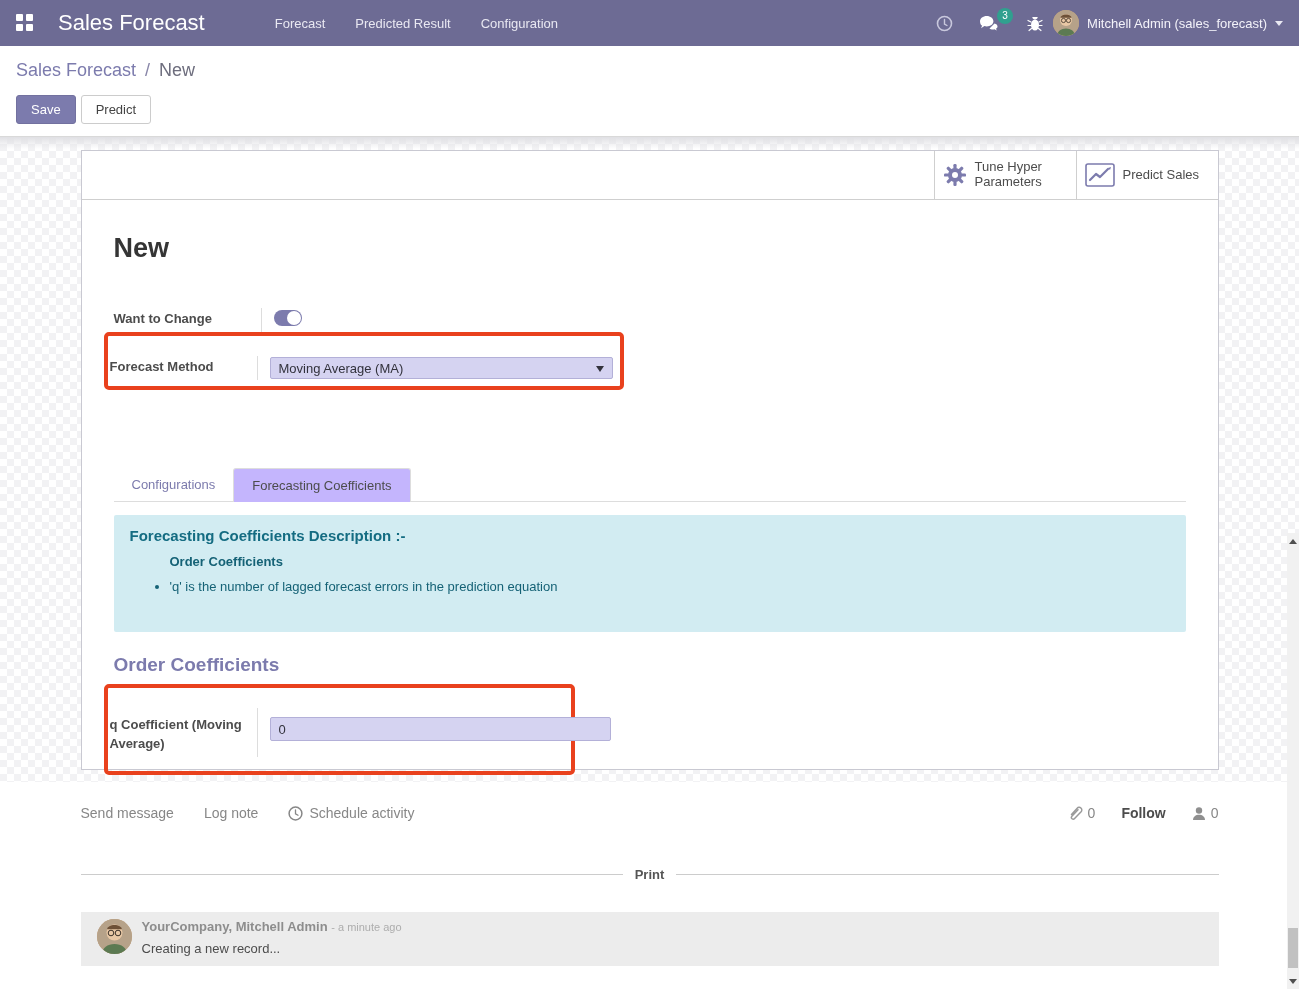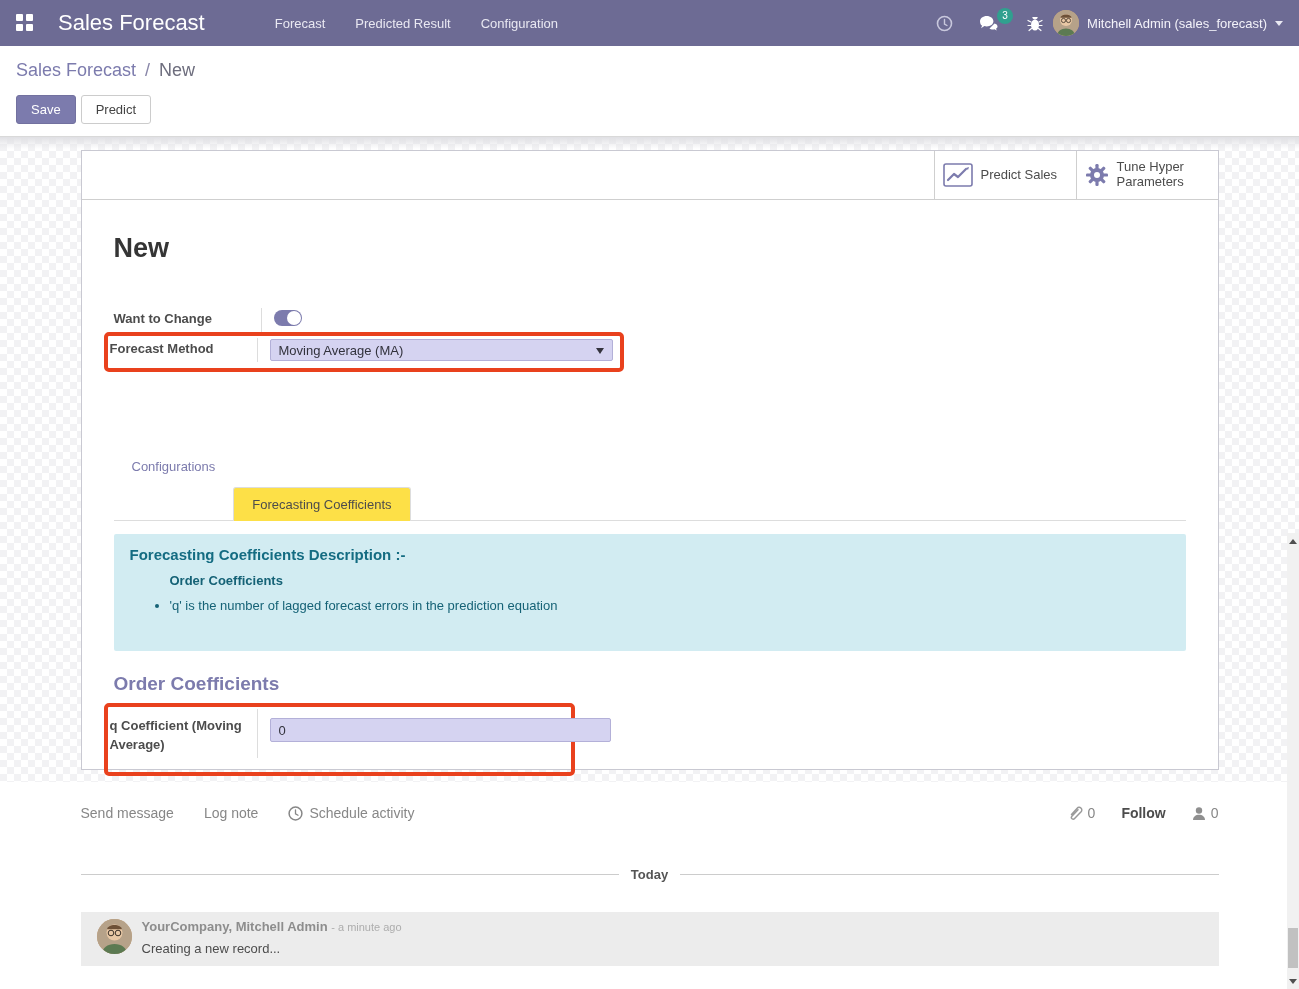--- a/index.html
+++ b/index.html
@@ -51,36 +51,36 @@
   .stat-btn svg { flex:none; }
 
   .sheet-inner { padding:0 32px; }
   .form-title { font-size:27px; font-weight:bold; color:#353535; margin-top:33px; }
 
   .form-table { margin-top:44px; }
   .form-row { display:flex; align-items:flex-start; }
   .lbl-cell { width:148px; border-right:1px solid #ddd; padding:2px 8px 4px 0; font-size:13px; font-weight:bold; color:#4c4c4c; line-height:1.4; flex:none; }
   .fld-cell { margin-left:12px; padding-top:1px; }
 
-  .hl { border:4px solid #e9411d; border-radius:5px; margin-left:-10px; padding:2px 0 6px 2px; width:520px; }
+  .hl { border:4px solid #e9411d; border-radius:5px; margin-left:-10px; padding:20px 0 6px 2px; width:520px; }
   .hl .lbl-cell { border-right:1px solid #ddd; }
 
   .toggle { width:28px; height:16px; background:#7c7bad; border-radius:8px; position:relative; cursor:pointer; margin-top:1px; }
   .toggle .knob { position:absolute; right:1px; top:1px; width:14px; height:14px; background:#fff; border-radius:50%; }
 
   .select-box { width:343px; height:22px; background:#d5d3f1; border:1px solid #b3b0d8; border-radius:2px; display:flex; align-items:center; padding:0 8px; font-size:13px; color:#32323c; cursor:pointer; position:relative; }
   .select-box .dd-arrow { position:absolute; right:8px; top:8px; width:0; height:0; border-left:4px solid transparent; border-right:4px solid transparent; border-top:6px solid #33333d; }
 
   .text-input { width:341px; height:24px; background:#d5d3f1; border:1px solid #b3b0d8; border-radius:2px; font-size:13px; color:#32323c; padding:0 8px; font-family:"Liberation Sans",sans-serif; }
 
   
   .tabs { margin-top:78px; border-bottom:1px solid #ddd; display:flex; }
   .tab { font-size:13px; padding:9px 18px; cursor:pointer; position:relative; }
   .tab.inactive { color:#7c7bad;text-align:center; }
-  .tab.active { color:#4c4c4c; background:#fde047; border:1px solid #ddd; border-bottom:none; border-radius:3px 3px 0 0; margin-bottom:-1px;margin-top:37px; }
+  .tab.active { color:#4c4c4c; background:#c4b5fd; border:1px solid #ddd; border-bottom:none; border-radius:3px 3px 0 0; margin-bottom:-1px; }
 
   
   .info-box { margin-top:13px; background:#d2ecf2; border-radius:2px; padding:12px 16px 38px; color:#156276; }
   .info-title { font-size:15px; font-weight:bold; color:#146c82; }
   .info-sub { font-size:13px; font-weight:bold; margin:10px 0 0 40px; }
   .info-list { margin:10px 0 0 28px; font-size:13px; }
   .info-list li { margin-left:12px; }
 
   .section-title { margin-top:22px; font-size:19px; font-weight:bold; color:#7c7bad; }
 
@@ -186,39 +186,39 @@
     <button class="btn btn-primary">Save</button>
     <button class="btn btn-default">Predict</button>
   </div>
 </div>
 
 <div class="content">
   <div class="sheet">
 
     <div class="button-box">
       <div class="stat-btn">
-        <svg width="30" height="24" viewBox="0 0 30 24">
-            <rect x="1" y="1" width="28" height="22" rx="2" fill="#fff" stroke="#7c7bad" stroke-width="1.6"></rect>
-            <path d="M5 17 l6-6 4 3 8-8" fill="none" stroke="#7c7bad" stroke-width="2.2" stroke-linecap="round" stroke-linejoin="round"></path>
-            <path d="M23 5 l3 -1 -1 3 z" fill="#7c7bad"></path>
-          </svg>
-        <span>Predict Sales</span>
-      </div>
-      <div class="stat-btn">
         <svg width="24" height="24" viewBox="0 0 24 24">
             <g fill="#7c7bad">
               <rect x="10.4" y="1" width="3.2" height="22" rx="1.2"></rect>
               <rect x="10.4" y="1" width="3.2" height="22" rx="1.2" transform="rotate(45 12 12)"></rect>
               <rect x="10.4" y="1" width="3.2" height="22" rx="1.2" transform="rotate(90 12 12)"></rect>
               <rect x="10.4" y="1" width="3.2" height="22" rx="1.2" transform="rotate(135 12 12)"></rect>
               <circle cx="12" cy="12" r="7"></circle>
             </g>
             <circle cx="12" cy="12" r="3" fill="#fff"></circle>
           </svg>
         <span>Tune Hyper Parameters</span>
+      </div>
+      <div class="stat-btn">
+        <svg width="30" height="24" viewBox="0 0 30 24">
+            <rect x="1" y="1" width="28" height="22" rx="2" fill="#fff" stroke="#7c7bad" stroke-width="1.6"></rect>
+            <path d="M5 17 l6-6 4 3 8-8" fill="none" stroke="#7c7bad" stroke-width="2.2" stroke-linecap="round" stroke-linejoin="round"></path>
+            <path d="M23 5 l3 -1 -1 3 z" fill="#7c7bad"></path>
+          </svg>
+        <span>Predict Sales</span>
       </div>
     </div>
 
     <div class="sheet-inner">
       <h1 class="form-title">New</h1>
 
       <div class="form-table">
         <div class="form-row">
           <div class="lbl-cell">Want to Change</div>
           <div class="fld-cell">
@@ -293,21 +293,21 @@
             <svg width="14" height="15" viewBox="0 0 14 15">
                 <circle cx="7" cy="4.5" r="3.2" fill="#8f8f8f"></circle>
                 <path d="M1 14c0-3.3 2.7-5.3 6-5.3s6 2 6 5.3z" fill="#8f8f8f"></path>
               </svg>
             <span>0</span>
           </span>
         </span>
       </div>
 
       <div class="today-divider">
-        <span>Today</span>
+        <span>Print</span>
       </div>
 
       <div class="message">
         <span class="avatar-md">
           <svg width="35" height="35" viewBox="0 0 35 35">
               <rect width="35" height="35" fill="#b6a289"></rect>
               <circle cx="17.5" cy="13.5" r="8" fill="#e9c8a5"></circle>
               <path d="M17.5 6c-4 0-7.4 1.9-7.4 4.3h14.8C24.9 7.9 21.5 6 17.5 6z" fill="#6d5138"></path>
               <circle cx="14" cy="14" r="2.8" fill="none" stroke="#3c3228" stroke-width="1"></circle>
               <circle cx="21" cy="14" r="2.8" fill="none" stroke="#3c3228" stroke-width="1"></circle>

